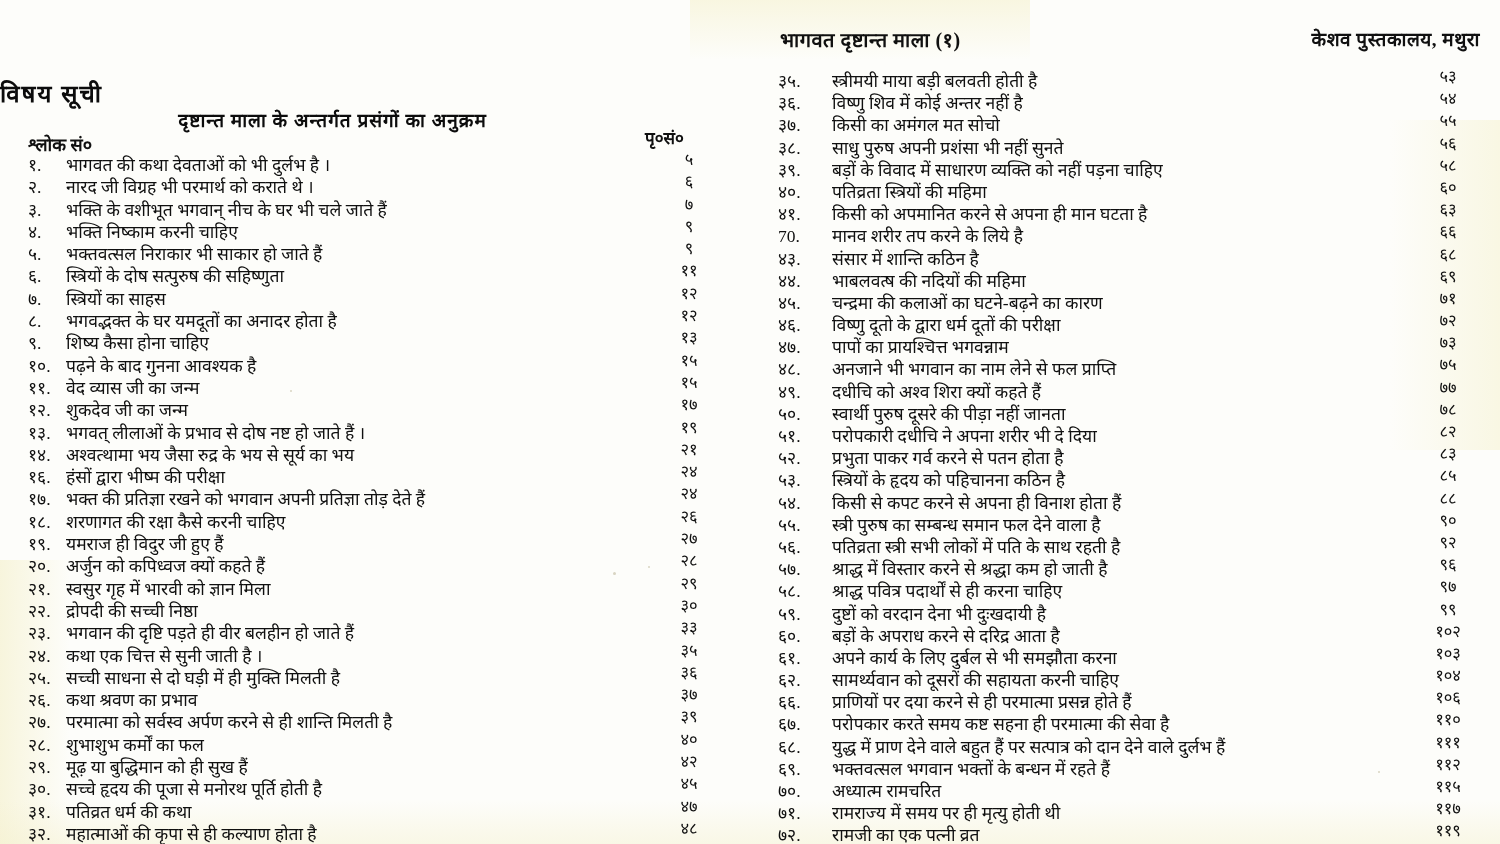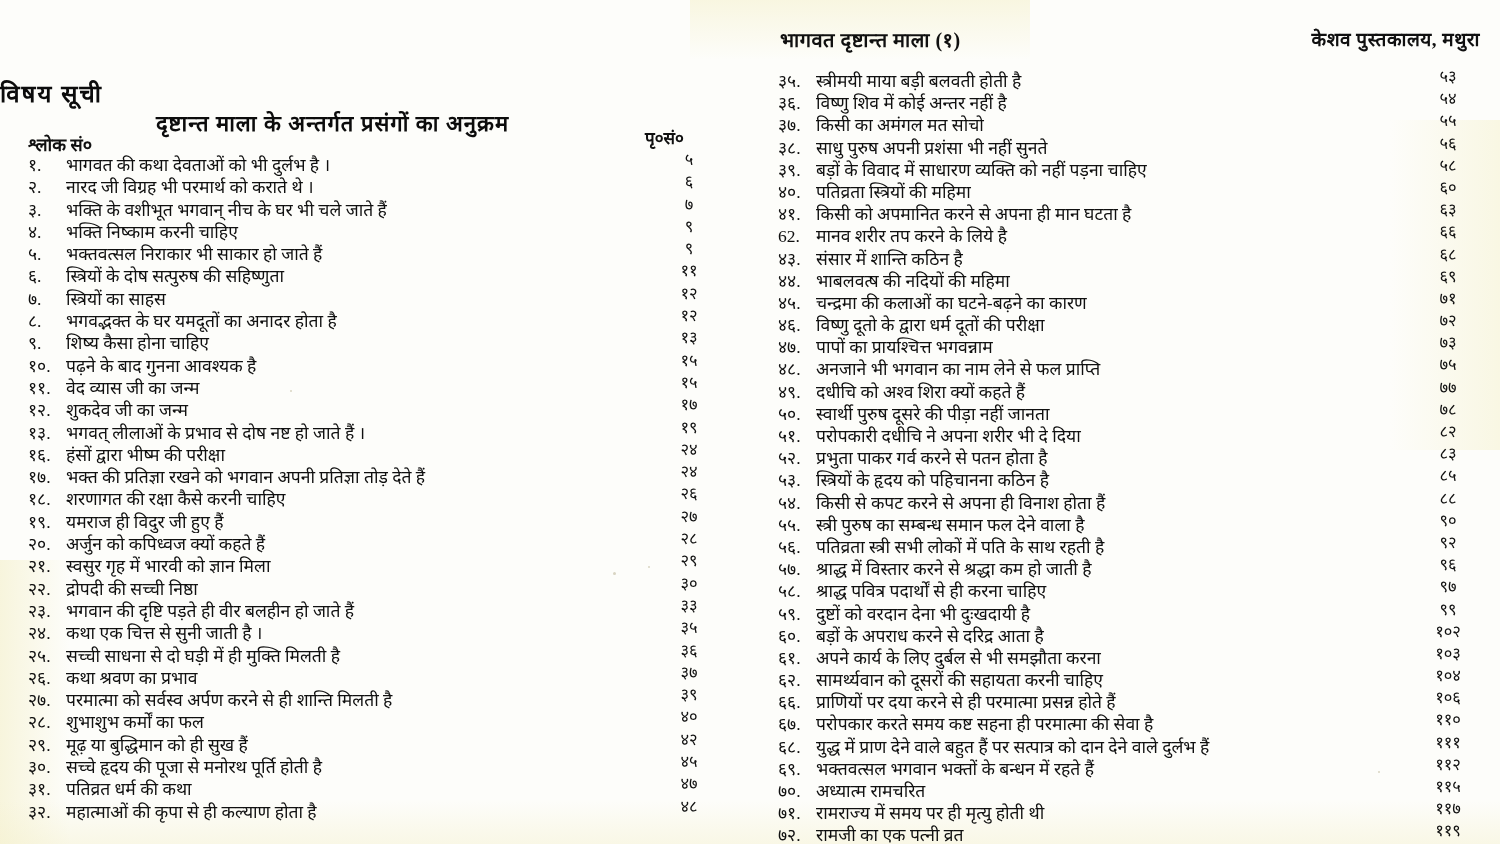--- a/index.html
+++ b/index.html
@@ -56,21 +56,21 @@
     font-size: 24px;
     font-weight: bold;
     letter-spacing: 2px;
     color: #0c0c0c;
   }
   .toc-subtitle {
     position: absolute;
     left: 0; right: 75px;
     top: 93px;
     text-align: center;
-    font-size: 22px;
+    font-size: 19px;
     font-weight: bold;
     letter-spacing: 1px;
     color: #0c0c0c;
   }
   .col-head-shlok {
     position: absolute;
     left: 28px;
     top: 118px;
     font-size: 18px;
     font-weight: bold;
@@ -111,21 +111,21 @@
   .entries-left  { left: 28px;  top: 138px; width: 690px; }
   .entries-right { left: 38px;  top: 54px;  width: 700px; }
 
   li.entry {
     display: flex;
     align-items: baseline;
     height: 22.3px;
     font-size: 17.5px;
     white-space: nowrap;
   }
-  .entries-right li.entry { height: 22.2px; }
+  .entries-right li.entry { height: 22.2px; gap: 16px; }
 
   .e-num {
     flex: 0 0 auto;
     min-width: 38px;
     text-align: left;
     font-size: 17.5px;
   }
   .e-text {
     flex: 1 1 auto;
     overflow: hidden;
@@ -243,20 +243,25 @@
           <span class="e-num">१२.</span>
           <span class="e-text">शुकदेव जी का जन्म</span>
           <span class="e-page">१७</span>
         </li>
         <li class="entry">
           <span class="e-num">१३.</span>
           <span class="e-text">भगवत् लीलाओं के प्रभाव से दोष नष्ट हो जाते हैं ।</span>
           <span class="e-page">१९</span>
         </li>
         <li class="entry">
+          <span class="e-num">१४.</span>
+          <span class="e-text">अश्वत्थामा भय जैसा रुद्र के भय से सूर्य का भय</span>
+          <span class="e-page">२१</span>
+        </li>
+        <li class="entry">
           <span class="e-num">१६.</span>
           <span class="e-text">हंसों द्वारा भीष्म की परीक्षा</span>
           <span class="e-page">२४</span>
         </li>
         <li class="entry">
           <span class="e-num">१७.</span>
           <span class="e-text">भक्त की प्रतिज्ञा रखने को भगवान अपनी प्रतिज्ञा तोड़ देते हैं</span>
           <span class="e-page">२४</span>
         </li>
         <li class="entry">
@@ -373,21 +378,21 @@
           <span class="e-num">४०.</span>
           <span class="e-text">पतिव्रता स्त्रियों की महिमा</span>
           <span class="e-page">६०</span>
         </li>
         <li class="entry">
           <span class="e-num">४१.</span>
           <span class="e-text">किसी को अपमानित करने से अपना ही मान घटता है</span>
           <span class="e-page">६३</span>
         </li>
         <li class="entry">
-          <span class="e-num">62.</span>
+          <span class="e-num">70.</span>
           <span class="e-text">मानव शरीर तप करने के लिये है</span>
           <span class="e-page">६६</span>
         </li>
         <li class="entry">
           <span class="e-num">४३.</span>
           <span class="e-text">संसार में शान्ति कठिन है</span>
           <span class="e-page">६८</span>
         </li>
         <li class="entry">
           <span class="e-num">४४.</span>

